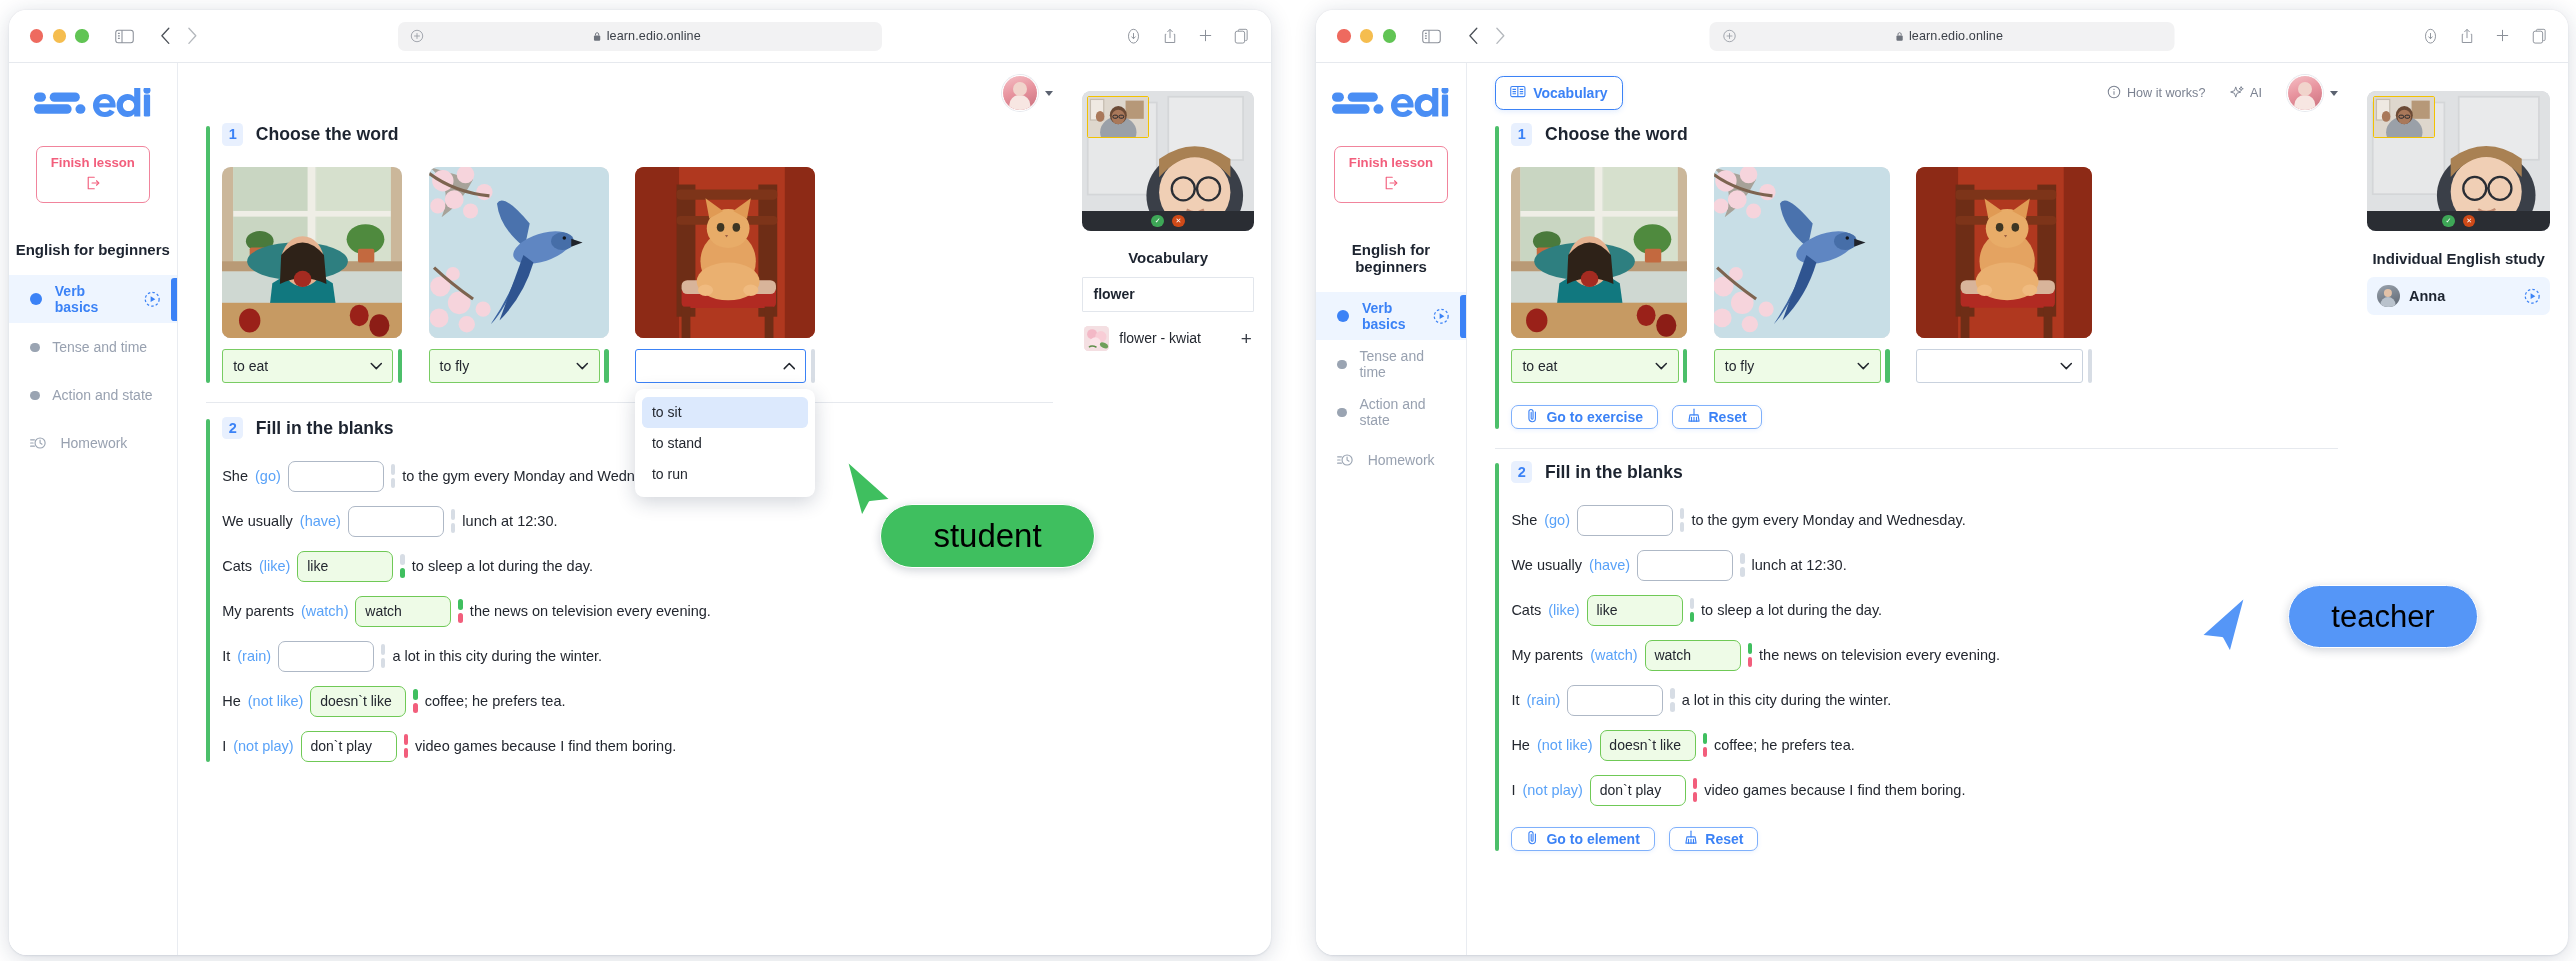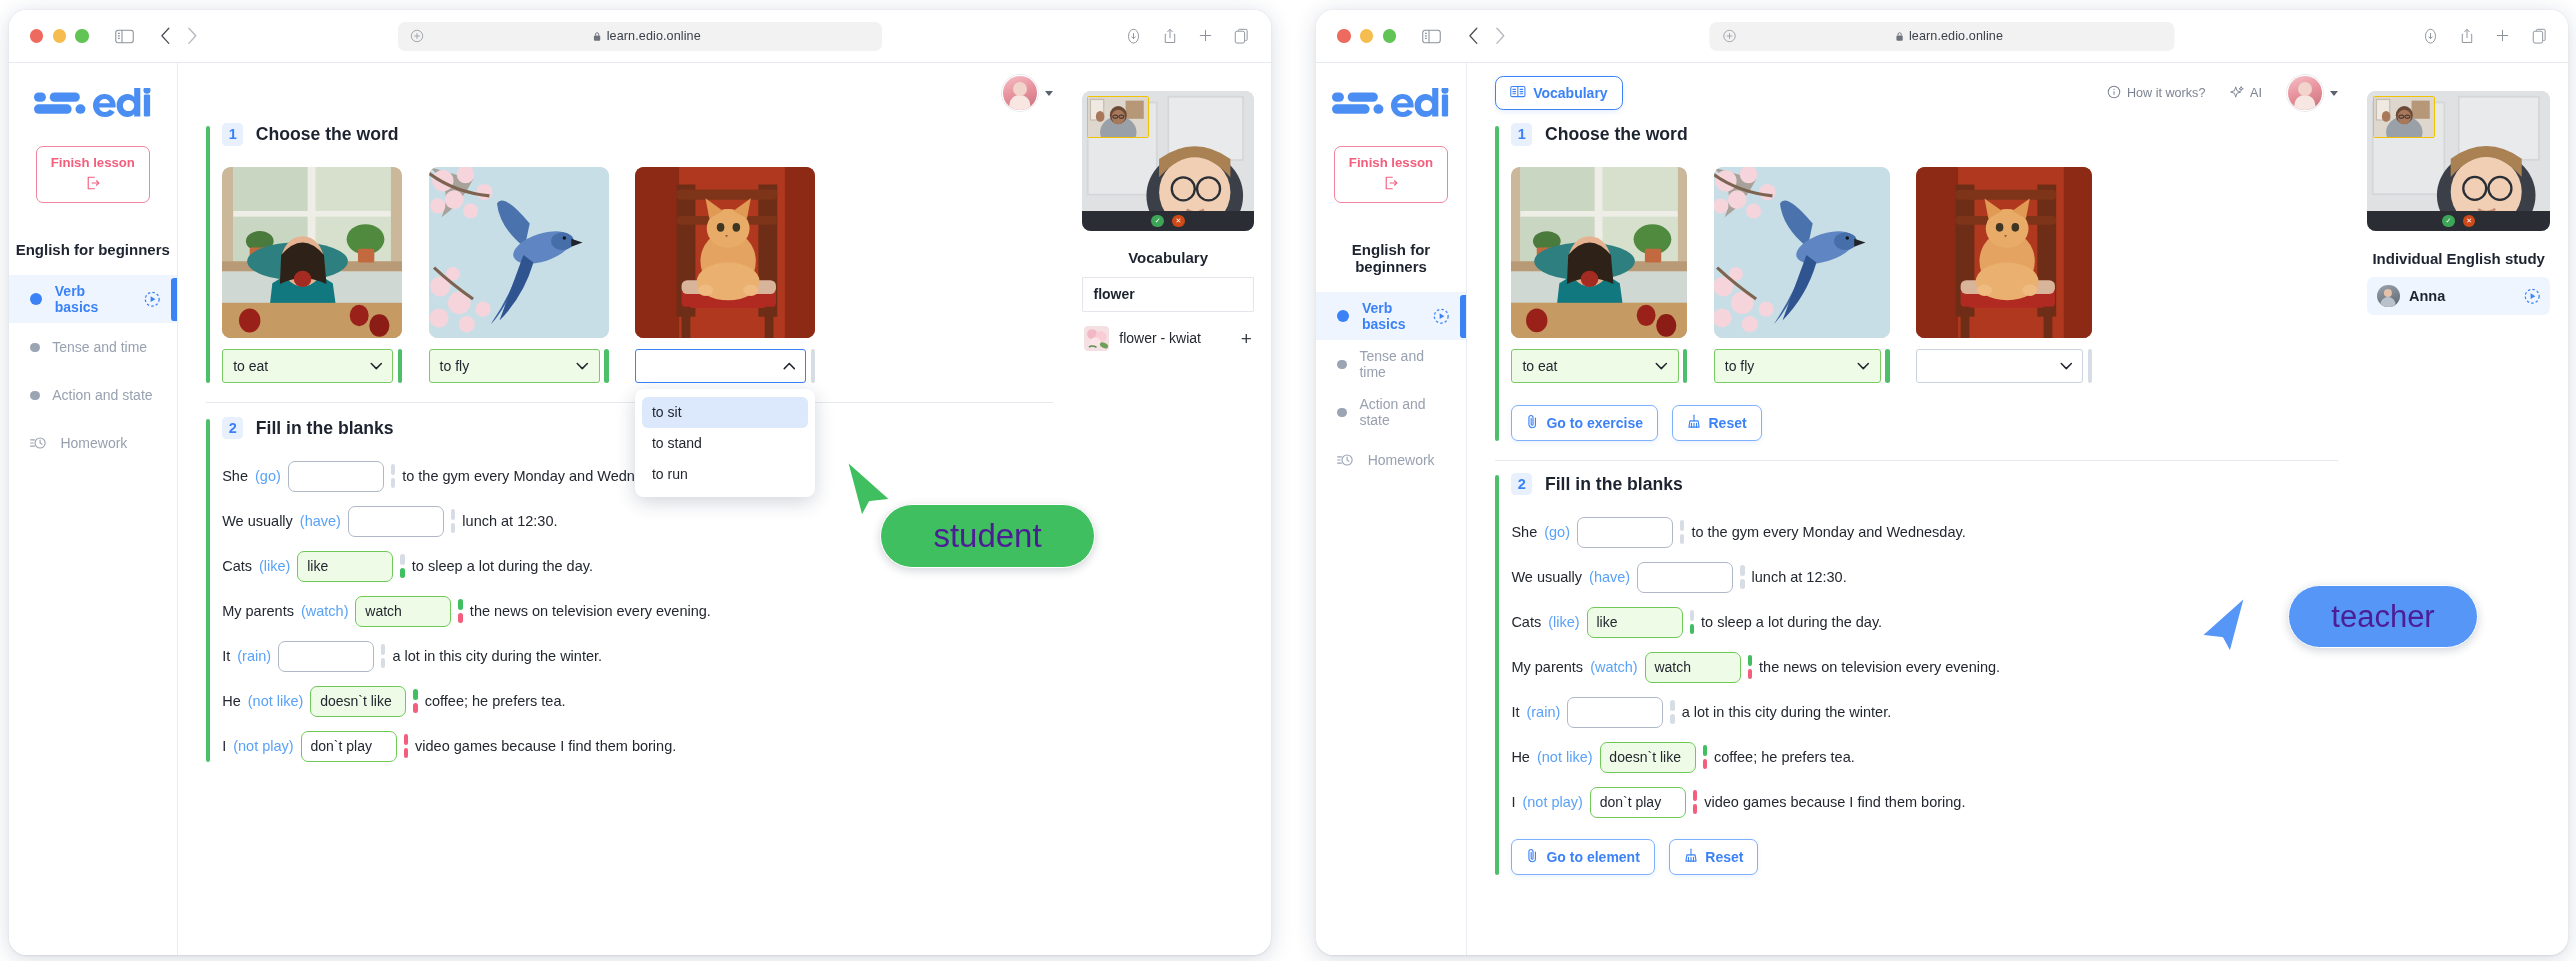--- a/index.html
+++ b/index.html
@@ -270,21 +270,21 @@
   .binput.filled-white { background: #fff; border-color: #6fc956; }
   .bticks { display: flex; flex-direction: column; gap: 2.5px; padding: 1.3px 0; }
   .tick { width: 4.4px; height: 10.7px; border-radius: 2.5px; background: #d7dde5; }
   .tick.green { background: #3fbf5f; }
   .tick.red { background: #f25e7c; }
 
   .actionrow { display: flex; gap: 14px; margin-top: 21.4px; }
   .obtn {
     border: 1.1px solid #7fb0fb; border-radius: 7px; background: #fff;
     color: #3b82f6; font-size: 14px; font-weight: 700;
-    padding: 8px 14px; display: inline-flex; align-items: center; gap: 7.5px;
+    padding: 2px 14px; display: inline-flex; align-items: center; gap: 7.5px;
     cursor: pointer; box-shadow: 0 1.3px 4.4px rgba(59,130,246,.10);
     white-space: nowrap;
   }
 
   .divider { height: 0.6px; background: #e6e9ee; margin: 19px 0 3.8px; }
 
   
   .rightcol {
     width: 189px; flex: 0 0 189px;
     padding: 28px 16.4px 0 0;
@@ -341,21 +341,21 @@
   }
   .student-ava::before{content:"";position:absolute;left:50%;top:3.8px;transform:translateX(-50%);width:8.2px;height:8.2px;border-radius:50%;background:#e3c2a8;}
   .student-ava::after{content:"";position:absolute;left:50%;bottom:0;transform:translateX(-50%);width:15px;height:10.7px;border-radius:7.5px 7.5px 0 0;background:#b9c2cc;}
   .student-name { flex: 1; font-size: 14.5px; font-weight: 700; color: #1d2430; }
 
   
   .callout {
     position: absolute; z-index: 90;
     display: flex; align-items: center; justify-content: center;
     border-radius: 628px;
-    color: #4c1d95; font-weight: 400;
+    color: #000000; font-weight: 400;
     box-shadow: 0 2.5px 10px rgba(20,35,60,.20);
     border: 1.9px solid #fff;
   }
   .callout.student-cue { left: 880px; top: 504px; width: 215px; height: 64px; background: #3fbf5f; font-size: 33px; }
   .callout.teacher-cue { left: 2288px; top: 585px; width: 190px; height: 63px; background: #5596f7; font-size: 31px; }
 
   .cursor { position: absolute; z-index: 95; }
   .cursor.green { left: 840px; top: 454px; }
   .cursor.blue  { left: 2194px; top: 590px; transform: scaleX(-1); }
 </style>

